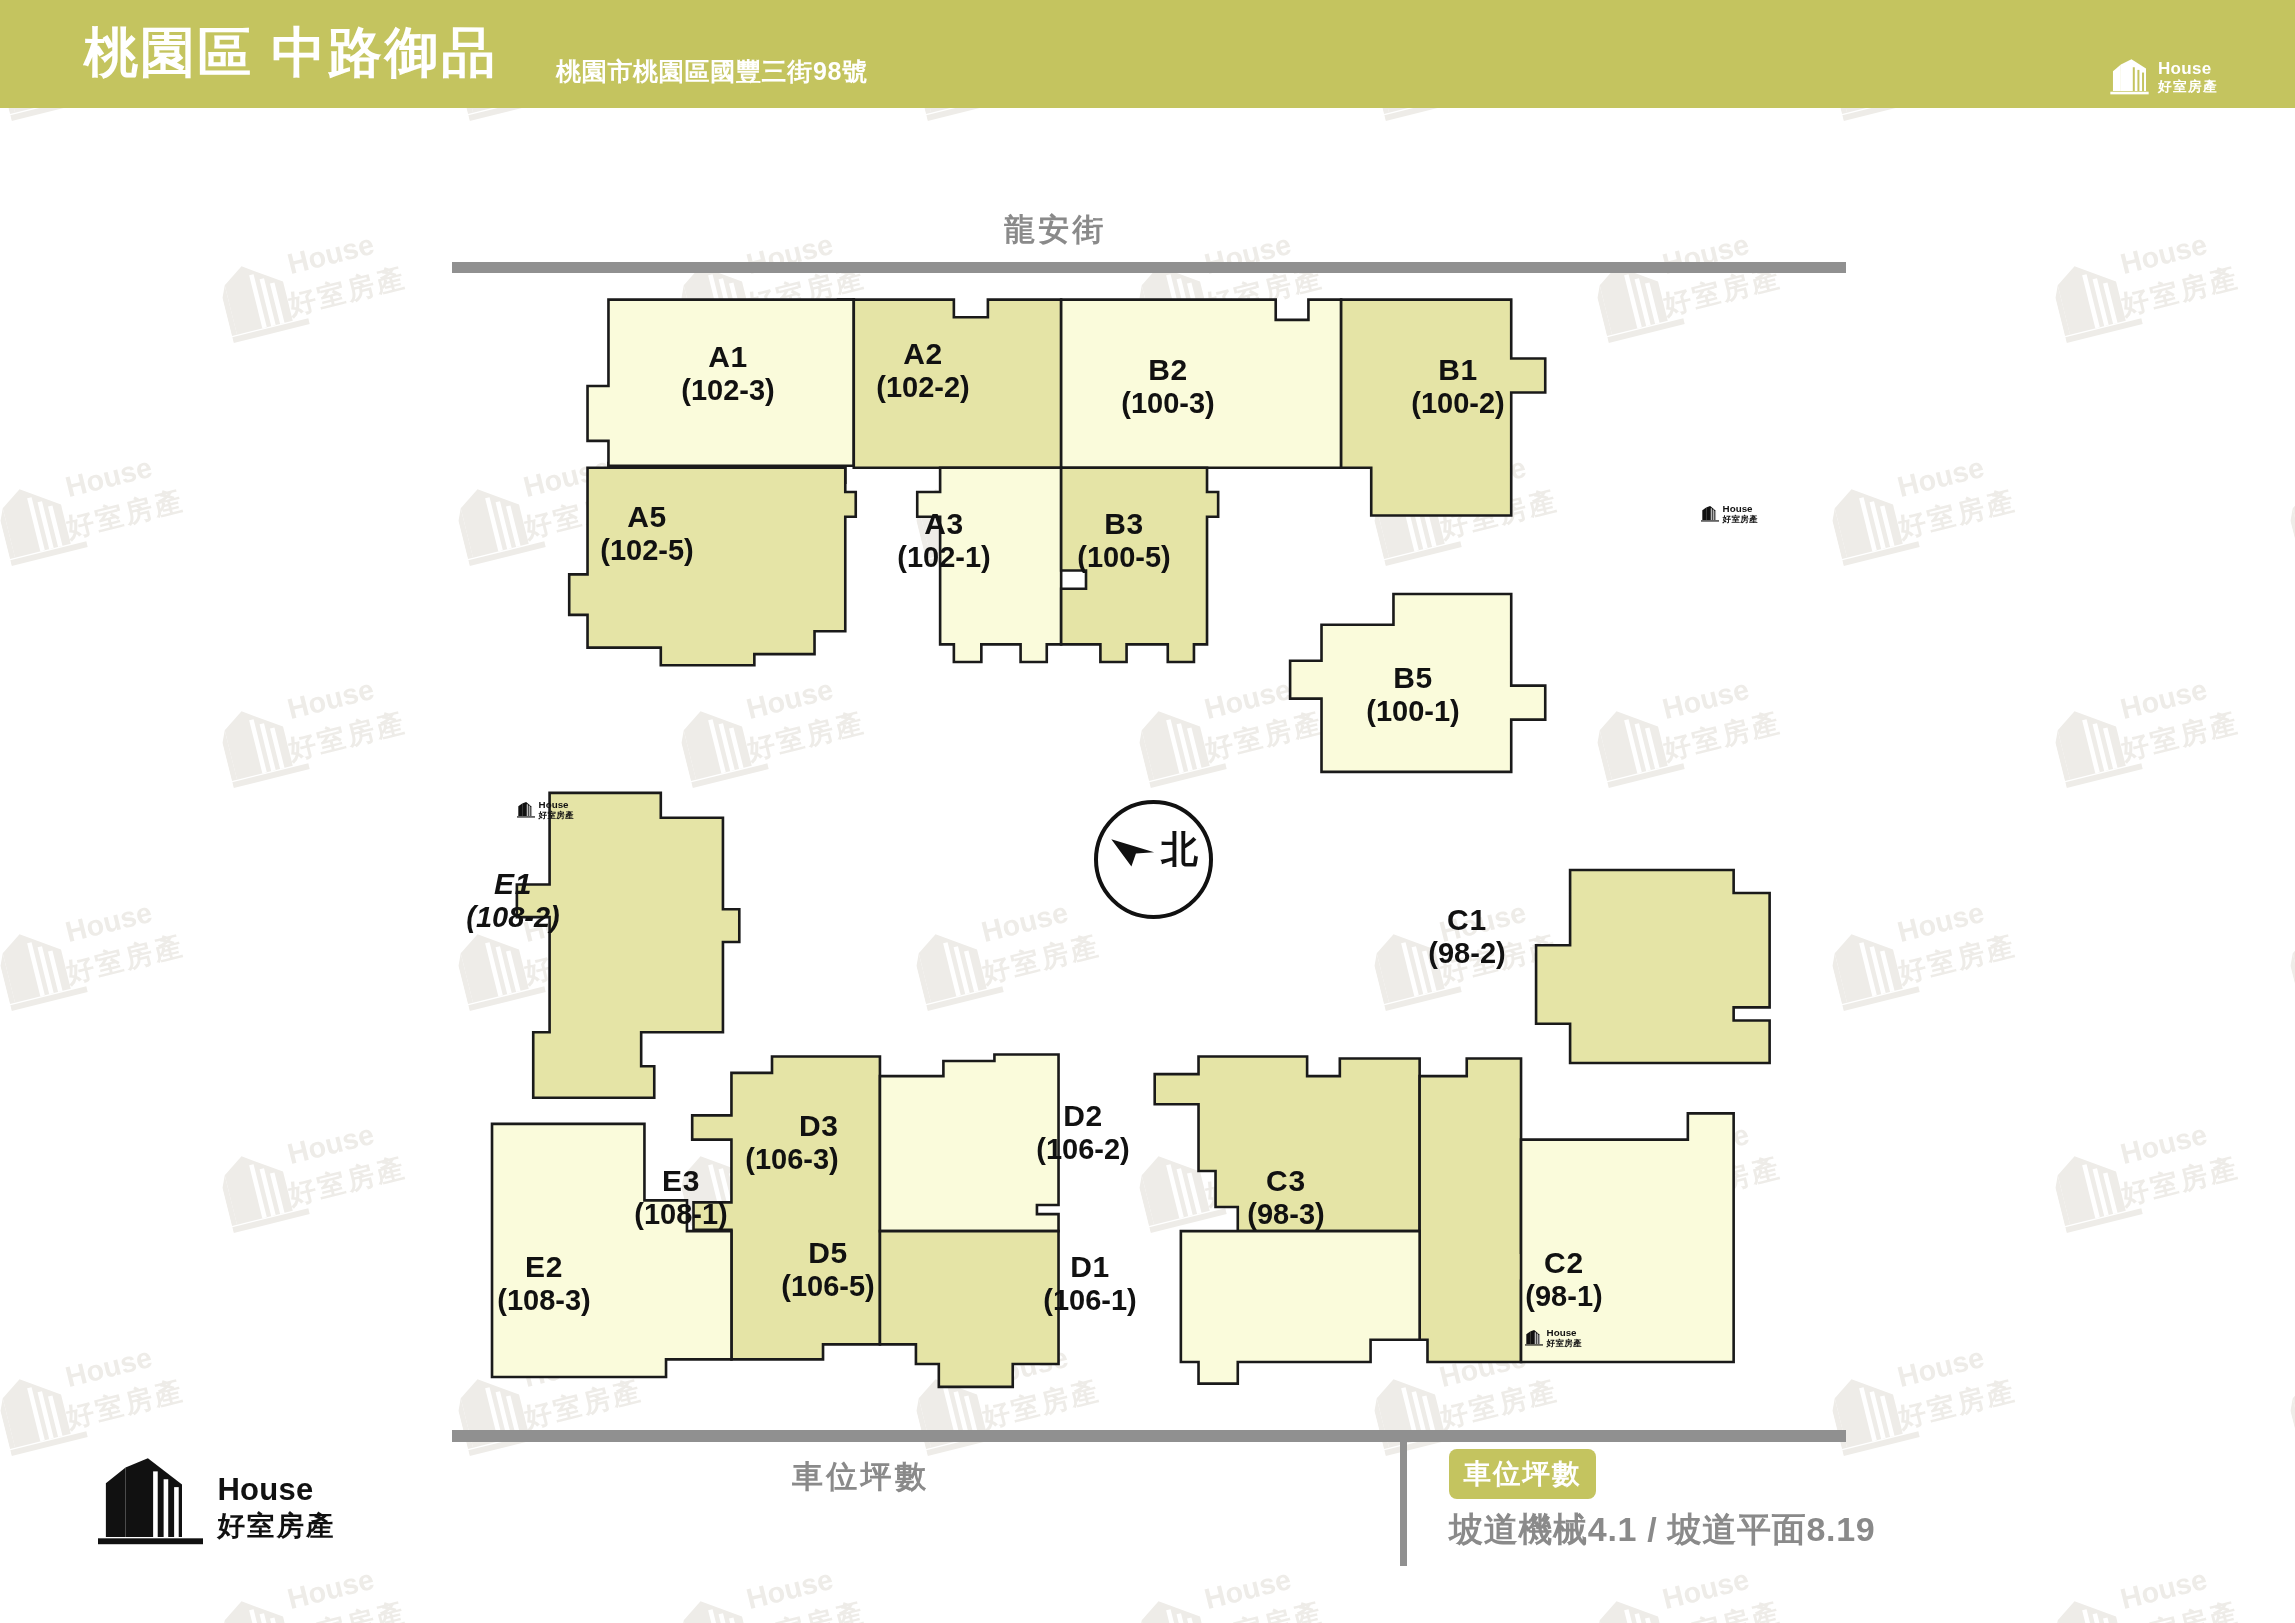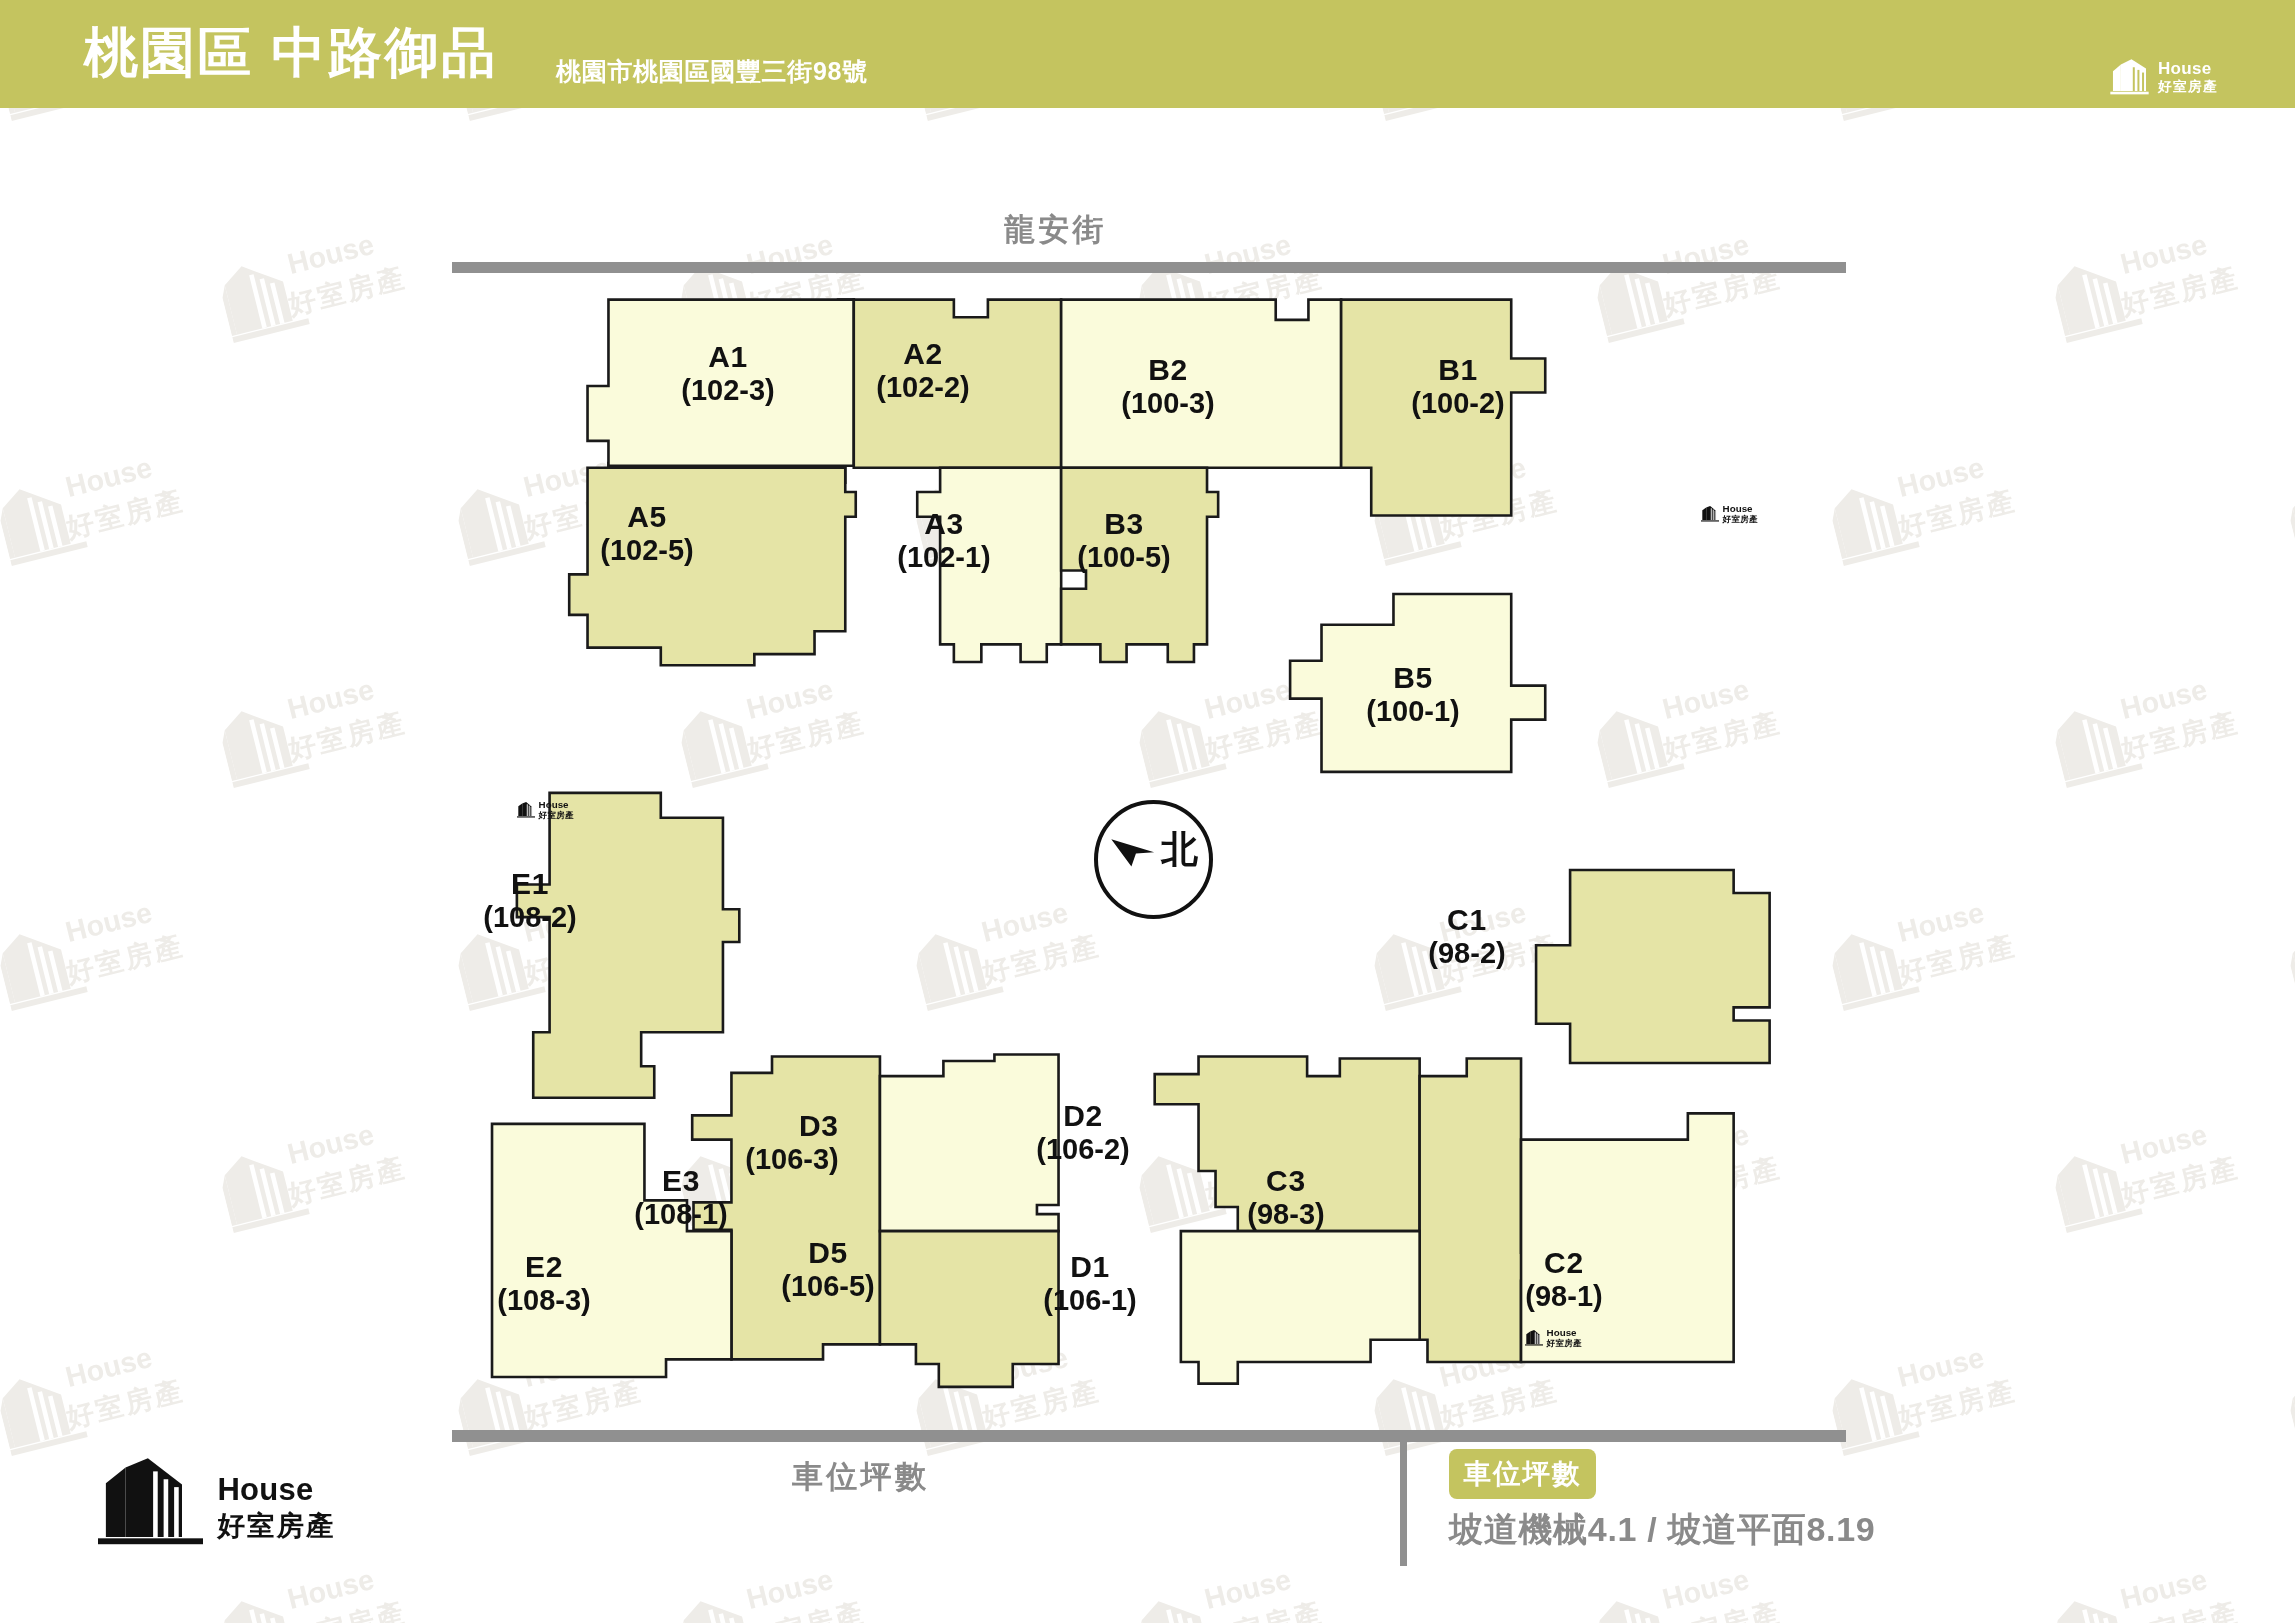--- a/index.html
+++ b/index.html
@@ -925,21 +925,21 @@
       <span class="u-num">(102-1)</span>
     </div>
     <div class="unit-label" style="left: 1124px; top: 540px;">
       <span class="u-code">B3</span>
       <span class="u-num">(100-5)</span>
     </div>
     <div class="unit-label" style="left: 1413px; top: 694px;">
       <span class="u-code">B5</span>
       <span class="u-num">(100-1)</span>
     </div>
-    <div class="unit-label" style="left: 530px; top: 900px;">
+    <div class="unit-label" style="left: 513px; top: 900px; font-style: italic;">
       <span class="u-code">E1</span>
       <span class="u-num">(108-2)</span>
     </div>
     <div class="unit-label" style="left: 1467px; top: 936px;">
       <span class="u-code">C1</span>
       <span class="u-num">(98-2)</span>
     </div>
     <div class="unit-label" style="left: 792px; top: 1142px; text-align: right;">
       <span class="u-code">D3</span>
       <span class="u-num">(106-3)</span>

